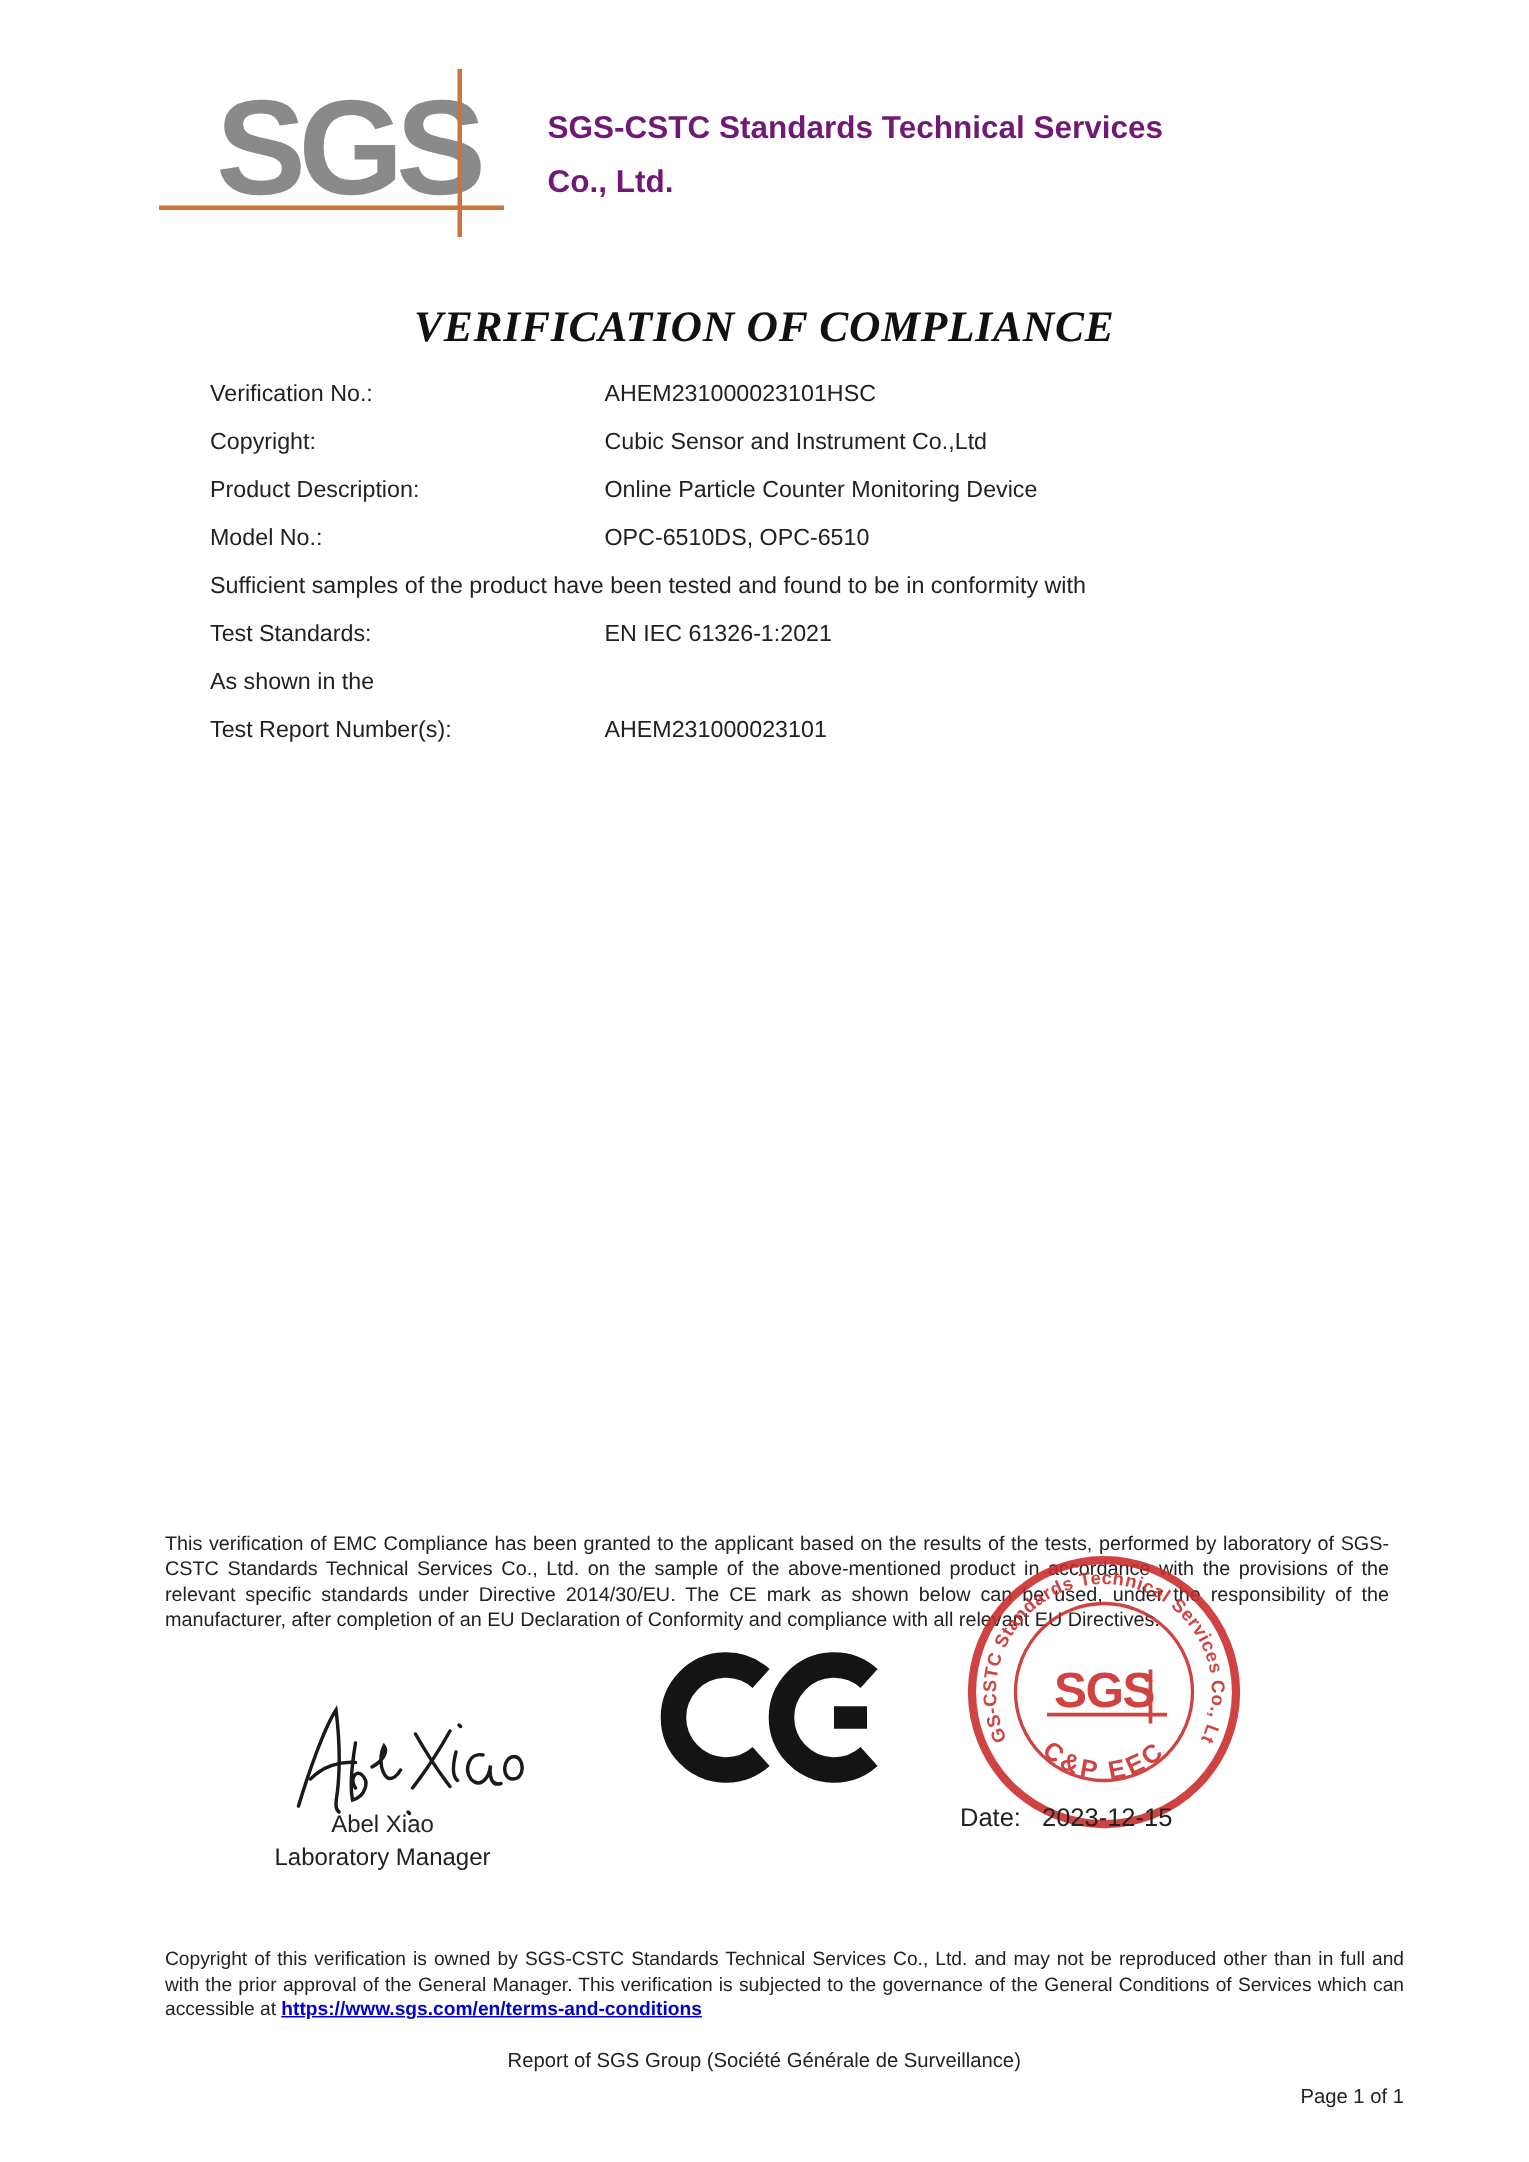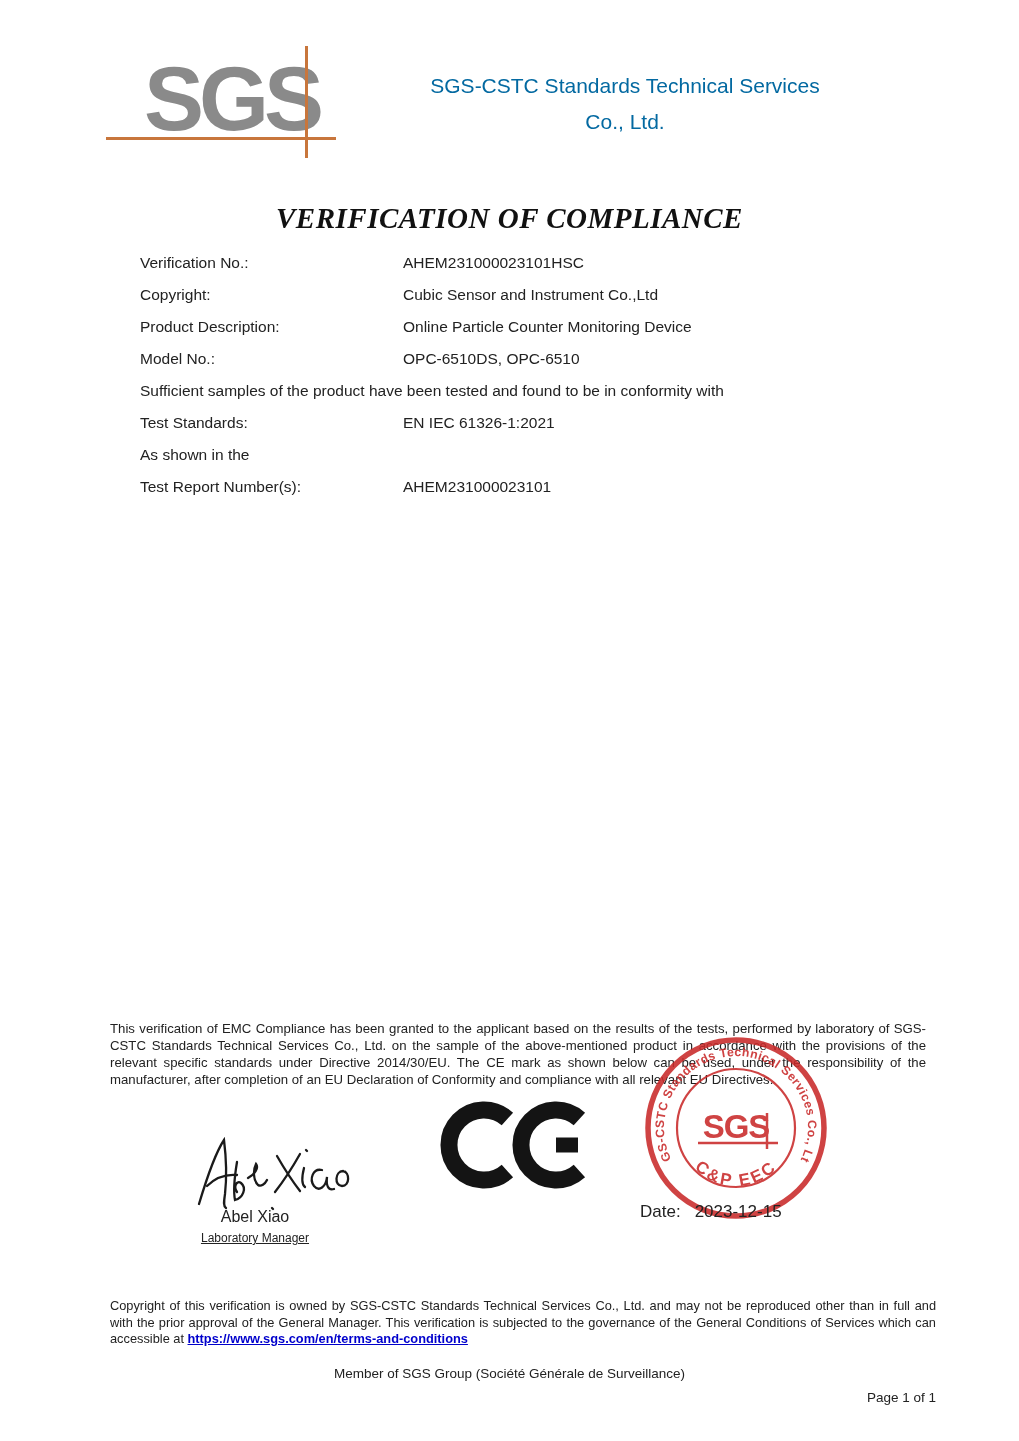--- a/index.html
+++ b/index.html
@@ -11,22 +11,22 @@
   .abs{position:absolute;}
 
   
   .logo-text{
     left:144px;top:54px;font-size:90px;font-weight:bold;line-height:1;
     letter-spacing:-5px;color:#8a8a8a;
   }
   .logo-hline{left:106px;top:137px;width:230px;height:3px;background:#c8763c;}
   .logo-vline{left:305px;top:46px;width:3px;height:112px;background:#c8763c;}
   .company-name{
-    left:365px;top:68px;width:520px;font-size:21px;font-weight:normal;
-    line-height:36px;color:#0369a1;text-align:center;
+    left:365px;top:68px;width:520px;font-size:21px;font-weight:bold;
+    line-height:36px;color:#701a75;
   }
 
   
   .doc-title{
     left:0;top:202px;width:1019px;text-align:center;
     font-family:"Liberation Serif","DejaVu Serif",serif;
     font-style:italic;font-weight:bold;font-size:29px;letter-spacing:0.5px;color:#111;
   }
 
   
@@ -42,21 +42,21 @@
 
   
   .ce{left:438px;top:1098px;}
 
   
   .stamp{left:636px;top:1028px;opacity:0.88;}
 
   
   .sig{left:185px;top:1128px;}
   .sig-name{left:175px;top:1206px;width:160px;text-align:center;font-size:16px;line-height:21px;color:#222;}
-  .sig-title{left:145px;top:1228px;width:220px;text-align:center;font-size:12px;line-height:21px;color:#222;text-decoration:underline;}
+  .sig-title{left:145px;top:1228px;width:220px;text-align:center;font-size:16px;line-height:21px;color:#222;}
 
   
   .dateline{left:640px;top:1202px;font-size:17px;color:#222;}
   .dateline .dv{margin-left:14px;}
 
   
   .copyright{
     left:110px;top:1298px;width:826px;font-size:12.8px;line-height:16.5px;
     text-align:justify;color:#222;
   }
@@ -152,14 +152,14 @@
 <div class="abs sig-name">Abel Xiao</div>
 <div class="abs sig-title">Laboratory Manager</div>
 
 <div class="abs dateline">
   <span>Date:</span><span class="dv">2023-12-15</span>
 </div>
 
 <div class="abs copyright">
   <span>Copyright of this verification is owned by SGS-CSTC Standards Technical Services Co., Ltd. and may not be reproduced other than in full and with the prior approval of the General Manager. This verification is subjected to the governance of the General Conditions of Services which can accessible at </span><a href="#">https://www.sgs.com/en/terms-and-conditions</a>
 </div>
-<div class="abs member">Member of SGS Group (Société Générale de Surveillance)</div>
+<div class="abs member">Report of SGS Group (Société Générale de Surveillance)</div>
 <div class="abs pageno">Page 1 of 1</div>
 
 </body></html>

